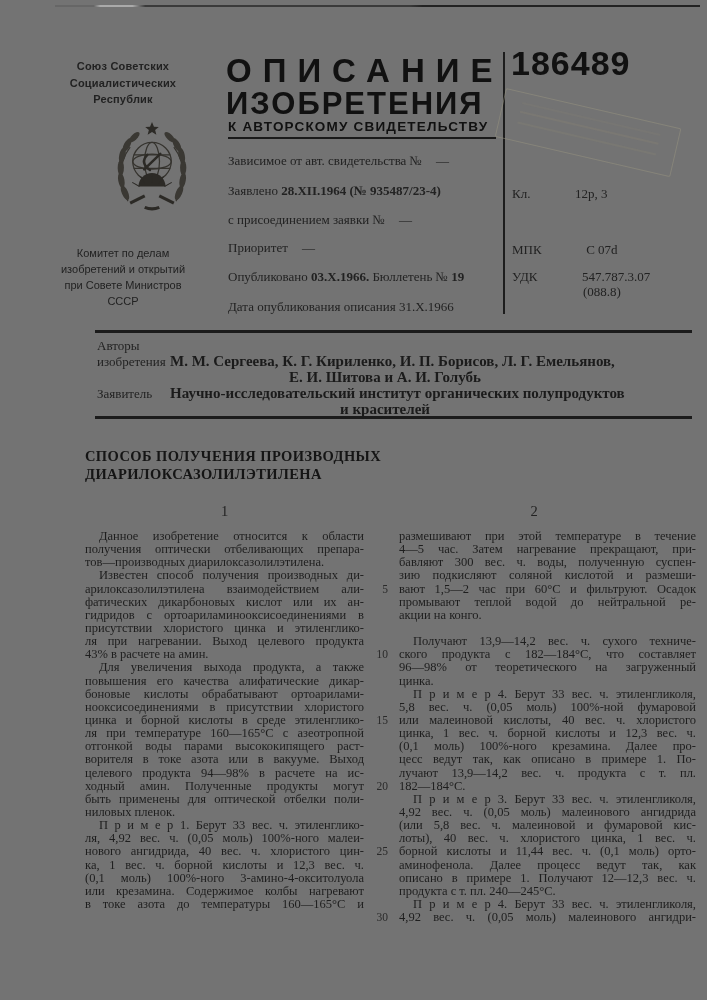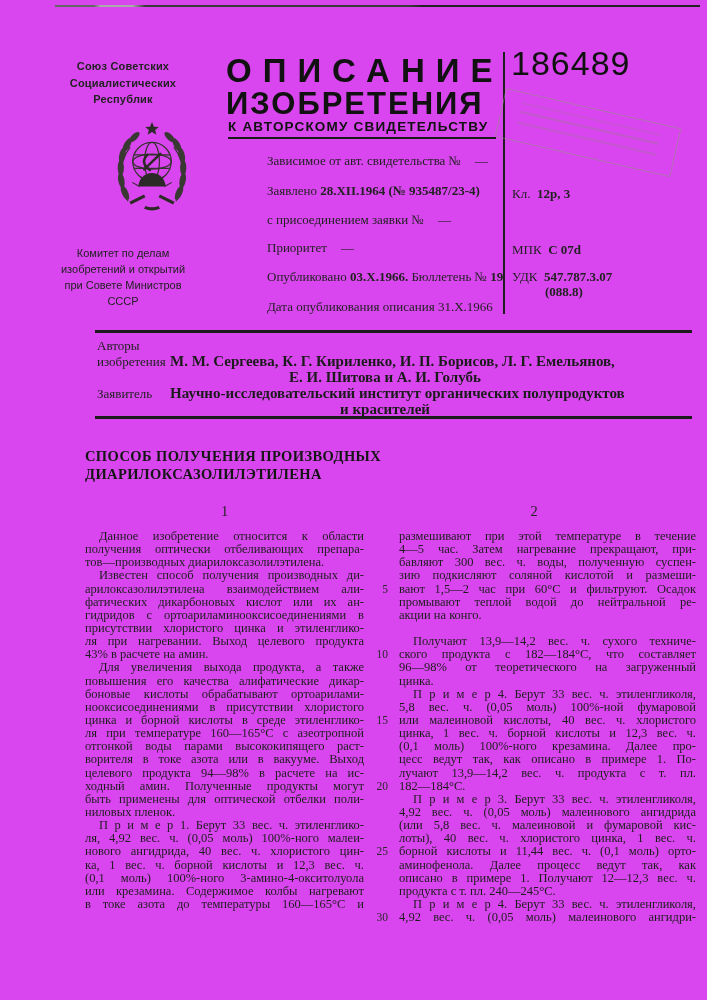--- a/index.html
+++ b/index.html
@@ -1,19 +1,19 @@
 <!DOCTYPE html>
 <html lang="ru"><head>
 <meta charset="utf-8">
 <style>
   html,body{margin:0;padding:0;}
   body{background:#e8e6e0;}
   .page{
     position:relative; width:707px; height:1000px; margin:0 auto;
-    background:#d946ef; color:#1c1c1c; overflow:hidden;
+    background:#737373; color:#1c1c1c; overflow:hidden;
     font-family:"Liberation Serif","DejaVu Serif",serif;
   }
   .abs{position:absolute;}
   
   .top-rule{left:55px; top:5px; width:645px; height:2px;
     background:linear-gradient(90deg,#666 0 6%,#aaa 7% 12%,#3a3a3a 14% 55%,#222 57% 100%);}
   
   .issuer{left:38px; top:58px; width:170px; text-align:center;
     font-family:"Liberation Sans","DejaVu Sans",sans-serif;}
   .issuer .uline{font-size:11px; font-weight:bold; line-height:16.5px; color:#222; letter-spacing:.2px;}
@@ -23,34 +23,34 @@
   .committee .cline{font-size:11px; font-weight:normal; line-height:16px; color:#222;}
   
   .vdiv{left:503px; top:52px; width:2px; height:262px; background:#1d1d1d;}
   .t1{left:226px; top:52px; font-family:"Liberation Sans","DejaVu Sans",sans-serif;
       font-size:33px; font-weight:bold; letter-spacing:11px; white-space:nowrap; color:#111;}
   .t2{left:226px; top:86px; font-family:"Liberation Sans","DejaVu Sans",sans-serif;
       font-size:31px; font-weight:bold; letter-spacing:2px; white-space:nowrap; color:#111;}
   .t3{left:228px; top:119px; font-family:"Liberation Sans","DejaVu Sans",sans-serif;
       font-size:13.5px; font-weight:bold; letter-spacing:1.2px; white-space:nowrap; color:#111;}
   .t-underline{left:228px; top:137px; width:268px; height:2px; background:#1a1a1a;}
-  .fld{left:228px; width:272px; font-size:13px; white-space:nowrap; color:#222;margin-left:39px;}
+  .fld{left:228px; width:272px; font-size:13px; white-space:nowrap; color:#222;}
   .fld b{font-weight:bold;}
   .fld .sp{display:inline-block; width:14px;}
   
   .docnum{left:511px; top:44px; font-family:"Liberation Sans","DejaVu Sans",sans-serif;
-      font-size:34px; font-weight:normal; letter-spacing:1px; color:#111; white-space:nowrap;text-align:right;}
+      font-size:34px; font-weight:bold; letter-spacing:1px; color:#111; white-space:nowrap;text-align:right;}
   .stamp{left:506px; top:88px; width:178px; height:48px;
       border:1.5px solid rgba(150,145,128,.55); border-radius:2px;
       transform:rotate(13deg); transform-origin:top left;}
   .stamp::before{content:""; position:absolute; left:10%; top:38%; width:80%; height:1.5px;
       background:rgba(140,134,115,.30);
       box-shadow:0 11px 0 rgba(140,134,115,.26), 0 -9px 0 rgba(140,134,115,.18);}
   .rfld{left:512px; width:190px; font-size:13px; white-space:nowrap; color:#222;}
-  .rfld b{font-weight:bold;}
+  .rfld b{font-weight:normal;margin-left:38px;}
   
   .sep{left:95px; width:597px; height:2.5px; background:#1b1b1b;}
   
   .albl{left:97px; font-size:13px; color:#222; white-space:nowrap;}
   .acenter{left:170px; width:430px; text-align:center; font-size:15px; font-weight:bold;
       color:#1b1b1b; white-space:nowrap;}
   
   .doc-title{left:85px; width:610px; text-align:left; font-size:14.5px; font-weight:bold;
       letter-spacing:.4px; color:#151515; white-space:nowrap;}
   

